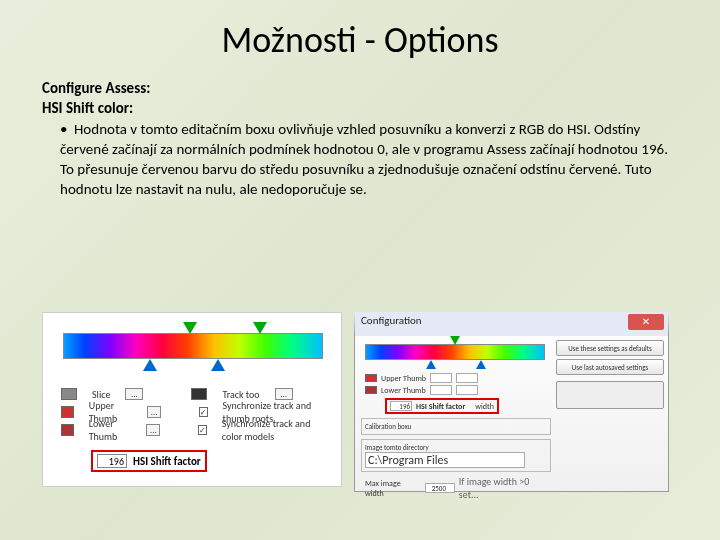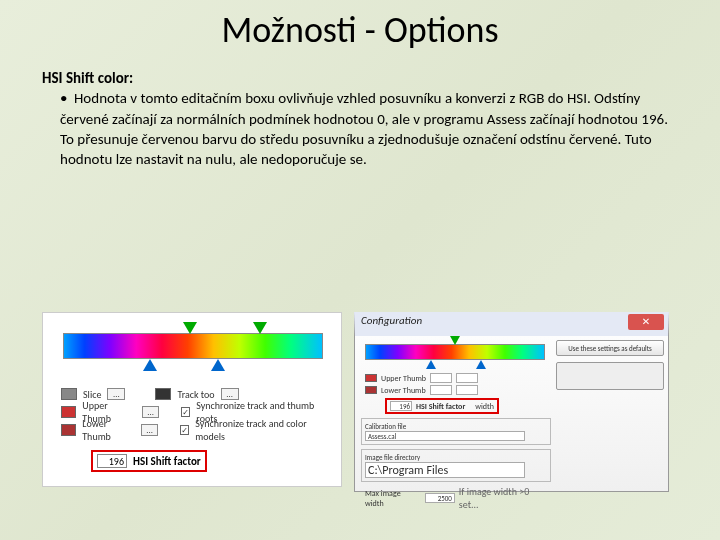--- a/index.html
+++ b/index.html
@@ -7,21 +7,21 @@
     width: 720px; height: 540px;
     background: linear-gradient(135deg, #e8eedb 0%, #dfe6cf 50%, #e5ecd8 100%);
     font-family: Calibri, Arial, sans-serif;
     color: #000;
     position: relative;
     overflow: hidden;
   }
   .title {
     font-size: 36px;
     text-align: center;
-    padding: 8px 0 8px 0;
+    padding: 18px 0 8px 0;
     font-weight: 400;
   }
   .content {
     padding: 8px 42px 0 42px;
     font-size: 15px;
     line-height: 1.35;
   }
   .content b { font-weight: 700; }
   .bullet { padding-left: 18px; }
   .bullet .dot { display: inline-block; width: 14px; }
@@ -45,21 +45,21 @@
     background: linear-gradient(to right,
       #00a0ff 0%, #0040ff 8%, #8000ff 18%, #ff00c0 28%,
       #ff0040 38%, #ff4000 48%, #ffc000 58%, #c0ff00 68%,
       #40ff00 78%, #00ff80 88%, #00c0ff 100%);
     border: 1px solid #888;
   }
   .triTop { position:absolute; width:0; height:0; border-left:7px solid transparent; border-right:7px solid transparent; }
   .triDown { border-top: 12px solid; }
   .triUp   { border-bottom: 12px solid; }
   .rowsA { position:absolute; left:18px; top:72px; right:10px; }
-  .rowA { display:flex; align-items:center; height:18px; gap:6px; font-size:10px; color:#333; }
+  .rowA { display:flex; align-items:center; height:18px; gap:15px; font-size:10px; color:#333; }
   .swatch { width:16px; height:12px; border:1px solid #666; }
   .dots3 { width:18px; height:12px; border:1px solid #888; text-align:center; line-height:10px; font-size:9px; background:#f4f4f4; }
   .cb { width:10px; height:10px; border:1px solid #666; display:inline-flex; align-items:center; justify-content:center; font-size:8px; background:#fff; }
   .hsiBox {
     position:absolute; left:48px; bottom:14px;
     border:2px solid #d00; padding:2px 4px;
     display:flex; align-items:center; gap:6px;
     font-size:11px; font-weight:700;
   }
   .hsiInput { width:30px; height:14px; border:1px solid #888; font-size:10px; text-align:right; padding-right:2px; background:#fff; font-weight:400; }
@@ -68,21 +68,21 @@
   .panelB {
     width: 315px; height: 180px;
     background: linear-gradient(#fdfdfd,#f0f0f0);
     border: 1px solid #999;
     border-top: 24px solid #e4e9f5;
     position: relative;
     font-size: 8px;
     color: #333;
   }
   .panelB .titleB {
-    position:absolute; top:-22px; left:6px; font-size:11px; color:#222;font-style:italic;
+    position:absolute; top:-22px; left:6px; font-size:11px; color:#222;
   }
   .panelB .closeX {
     position:absolute; top:-22px; right:4px; width:36px; height:16px;
     background:#d9534f; color:#fff; text-align:center; line-height:16px; font-size:10px; border-radius:2px;
   }
   .leftB { position:absolute; left:6px; top:4px; width:190px; }
   .spectrumB {
     width: 180px; height: 16px; margin: 4px 0 2px 4px;
     background: linear-gradient(to right,
       #00a0ff 0%, #0040ff 8%, #8000ff 18%, #ff00c0 28%,
@@ -99,20 +99,21 @@
   .btnB { border:1px solid #999; background:linear-gradient(#fefefe,#e6e6e6); height:16px; margin-bottom:3px; font-size:7px; display:flex; align-items:center; justify-content:center; padding:0 2px; text-align:center; border-radius:2px; }
   .grpB { border:1px solid #bbb; padding:3px; font-size:7px; margin-top:4px; }
   .blurry { filter: blur(0.3px); }
 </style>
 </head>
 <body>
 
 <div class="title">Možnosti - Options</div>
 
 <div class="content">
+  <div><b>Configure Assess:</b></div>
   <div><b>HSI Shift color:</b></div>
   <div class="bullet"><span class="dot">•</span><span>Hodnota v tomto editačním boxu ovlivňuje vzhled posuvníku a konverzi z RGB do HSI. Odstíny červené začínají za normálních podmínek hodnotou 0, ale v programu Assess začínají hodnotou 196. To přesunuje červenou barvu do středu posuvníku a zjednodušuje označení odstínu červené. Tuto hodnotu lze nastavit na nulu, ale nedoporučuje se.</span></div>
 </div>
 
 <div class="images">
 
   <div class="panelA blurry">
     <div class="spectrumA"></div>
     <div class="triTop triDown" style="top:9px; left:140px; color:#0a0;"></div>
     <div class="triTop triDown" style="top:9px; left:210px; color:#0a0;"></div>
@@ -173,33 +174,33 @@
         <span>Lower Thumb</span>
         <div class="fieldB" style="width:22px"></div>
         <div class="fieldB" style="width:22px"></div>
       </div>
       <div class="hsiBoxB">
         <div class="fieldB" style="width:22px;font-size:7px;text-align:right;padding-right:1px;">196</div>
         <span style="font-weight:700">HSI Shift factor</span>
         <span style="margin-left:6px">width</span>
       </div>
       <div class="grpB">
-        <div>Calibration file</div>
-        <div class="fieldB" style="width:160px;height:10px;font-size:7px;padding-left:2px">Assess.cal</div>
+        <div>Calibration boxu</div>
       </div>
       <div class="grpB">
-        <div>Image file directory</div>
+        <div>Image tomto directory</div>
         <div class="fieldB" style="width:160px;height:16px;font-size:12px;padding-left:2px;overflow:hidden">C:\Program Files (x86)\Assess2\Images</div>
       </div>
       <div class="rowB" style="padding-top:3px">
         <span>Max image width</span>
-        <div class="fieldB" style="width:30px;font-size:7px;text-align:right;padding-right:2px">2500</div>
+        <div class="fieldB" style="width:30px;font-size:7px;text-align:center;padding-right:2px">2500</div>
         <span style="font-size:10px;color:#666">If image width &gt;0 set...</span>
       </div>
     </div>
 
     <div class="sideB">
       <div class="btnB">Use these settings as defaults</div>
+      <div class="btnB">Use last autosaved settings</div>
       <div class="btnB" style="height:28px;margin-top:6px;background:#eee"></div>
     </div>
   </div>
 
 </div>
 
 </body></html>

